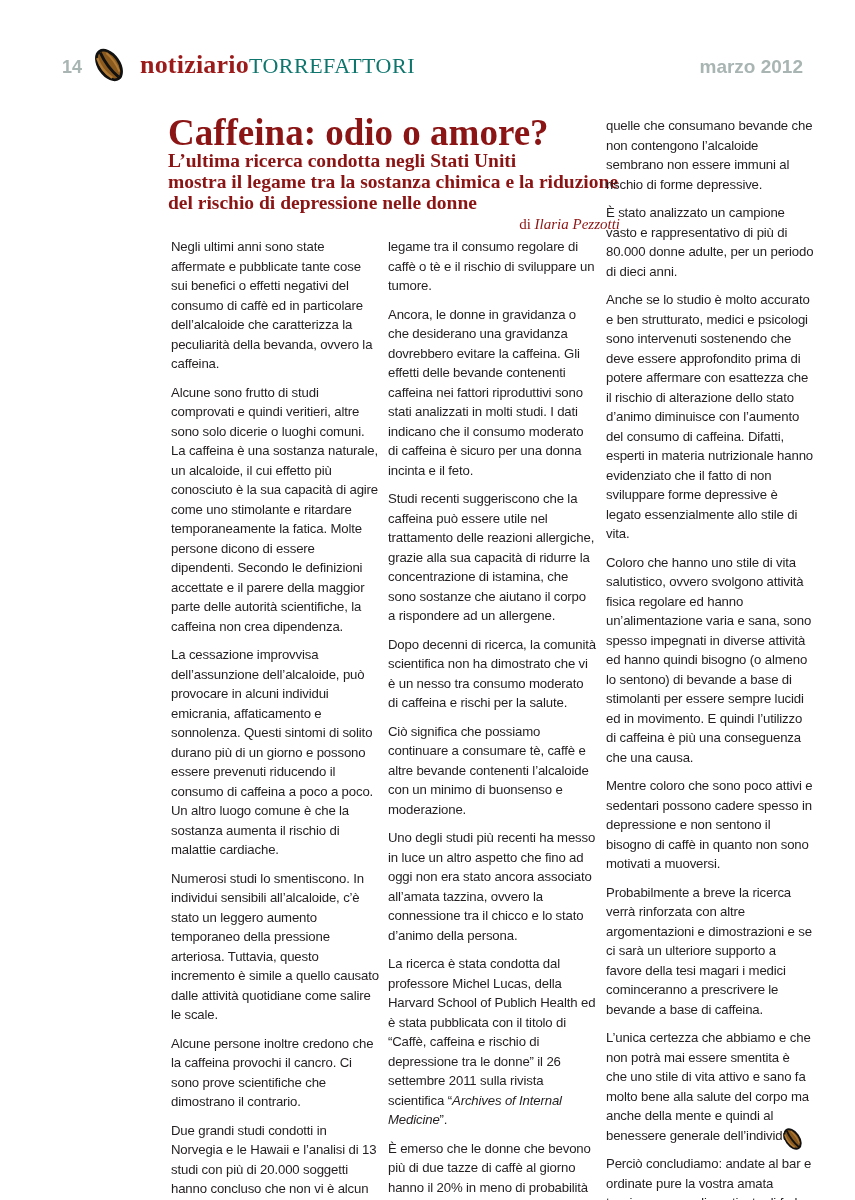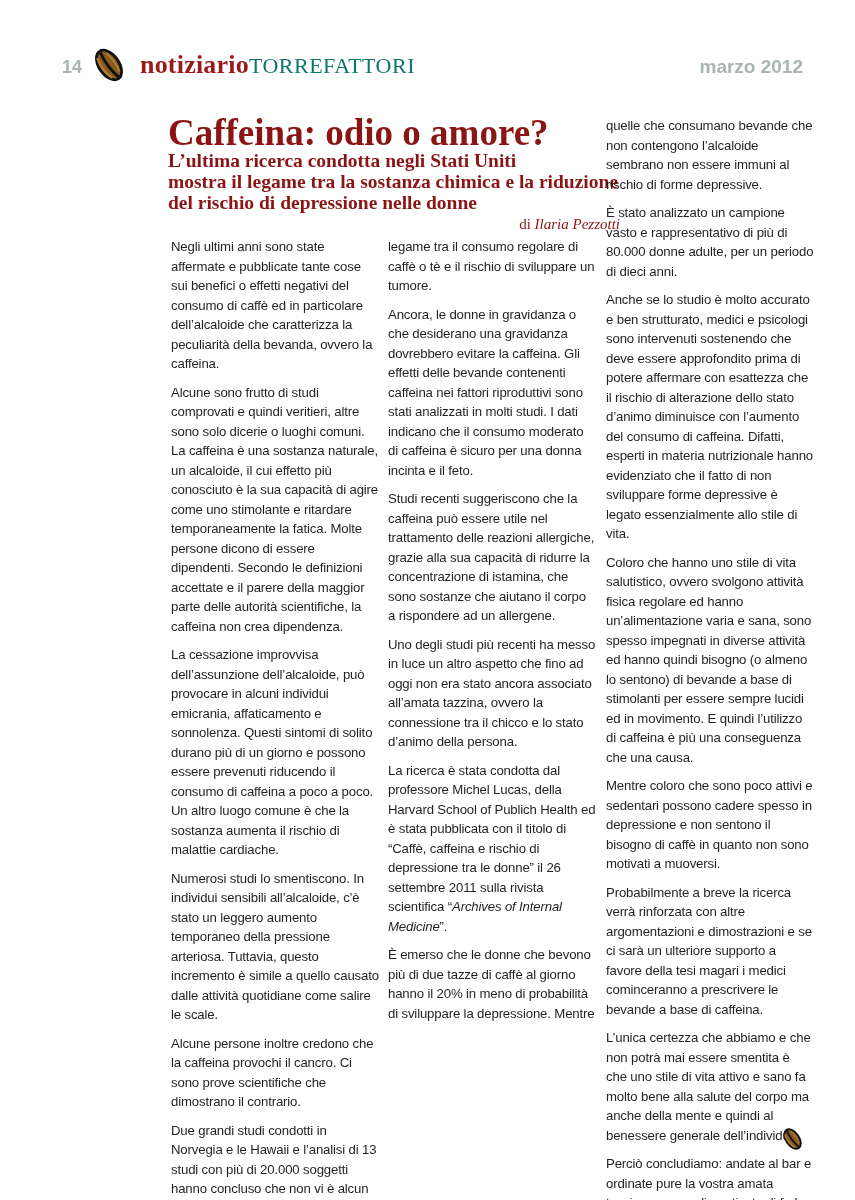--- a/index.html
+++ b/index.html
@@ -66,20 +66,22 @@
   <p>La cessazione improvvisa dell’assunzione dell’alcaloide, può provocare in alcuni individui emicrania, affaticamento e sonnolenza. Questi sintomi di solito durano più di un giorno e possono essere prevenuti riducendo il consumo di caffeina a poco a poco. Un altro luogo comune è che la sostanza aumenta il rischio di malattie cardiache.</p>
   <p>Numerosi studi lo smentiscono. In individui sensibili all’alcaloide, c’è stato un leggero aumento temporaneo della pressione arteriosa. Tuttavia, questo incremento è simile a quello causato dalle attività quotidiane come salire le scale.</p>
   <p>Alcune persone inoltre credono che la caffeina provochi il cancro. Ci sono prove scientifiche che dimostrano il contrario.</p>
   <p>Due grandi studi condotti in Norvegia e le Hawaii e l’analisi di 13 studi con più di 20.000 soggetti hanno concluso che non vi è alcun</p>
 </div>
 
 <div class="col col2">
   <p>legame tra il consumo regolare di caffè o tè e il rischio di sviluppare un tumore.</p>
   <p>Ancora, le donne in gravidanza o che desiderano una gravidanza dovrebbero evitare la caffeina. Gli effetti delle bevande contenenti caffeina nei fattori riproduttivi sono stati analizzati in molti studi. I dati indicano che il consumo moderato di caffeina è sicuro per una donna incinta e il feto.</p>
   <p>Studi recenti suggeriscono che la caffeina può essere utile nel trattamento delle reazioni allergiche, grazie alla sua capacità di ridurre la concentrazione di istamina, che sono sostanze che aiutano il corpo a rispondere ad un allergene.</p>
+  <p>Dopo decenni di ricerca, la comunità scientifica non ha dimostrato che vi è un nesso tra consumo moderato di caffeina e rischi per la salute.</p>
+  <p>Ciò significa che possiamo continuare a consumare tè, caffè e altre bevande contenenti l’alcaloide con un minimo di buonsenso e moderazione.</p>
   <p>Uno degli studi più recenti ha messo in luce un altro aspetto che fino ad oggi non era stato ancora associato all’amata tazzina, ovvero la connessione tra il chicco e lo stato d’animo della persona.</p>
   <p><span>La ricerca è stata condotta dal professore Michel Lucas, della Harvard School of Publich Health ed è stata pubblicata con il titolo di “Caffè, caffeina e rischio di depressione tra le donne” il 26 settembre 2011 sulla rivista scientifica “</span><i>Archives of Internal Medicine</i><span>”.</span></p>
   <p>È emerso che le donne che bevono più di due tazze di caffè al giorno hanno il 20% in meno di probabilità di sviluppare la depressione. Mentre</p>
 </div>
 
 <div class="col col3">
   <p>quelle che consumano bevande che non contengono l’alcaloide sembrano non essere immuni al rischio di forme depressive.</p>
   <p>È stato analizzato un campione vasto e rappresentativo di più di 80.000 donne adulte, per un periodo di dieci anni.</p>
   <p>Anche se lo studio è molto accurato e ben strutturato, medici e psicologi sono intervenuti sostenendo che deve essere approfondito prima di potere affermare con esattezza che il rischio di alterazione dello stato d’animo diminuisce con l’aumento del consumo di caffeina. Difatti, esperti in materia nutrizionale hanno evidenziato che il fatto di non sviluppare forme depressive è legato essenzialmente allo stile di vita.</p>
   <p>Coloro che hanno uno stile di vita salutistico, ovvero svolgono attività fisica regolare ed hanno un’alimentazione varia e sana, sono spesso impegnati in diverse attività ed hanno quindi bisogno (o almeno lo sentono) di bevande a base di stimolanti per essere sempre lucidi ed in movimento. E quindi l’utilizzo di caffeina è più una conseguenza che una causa.</p>

